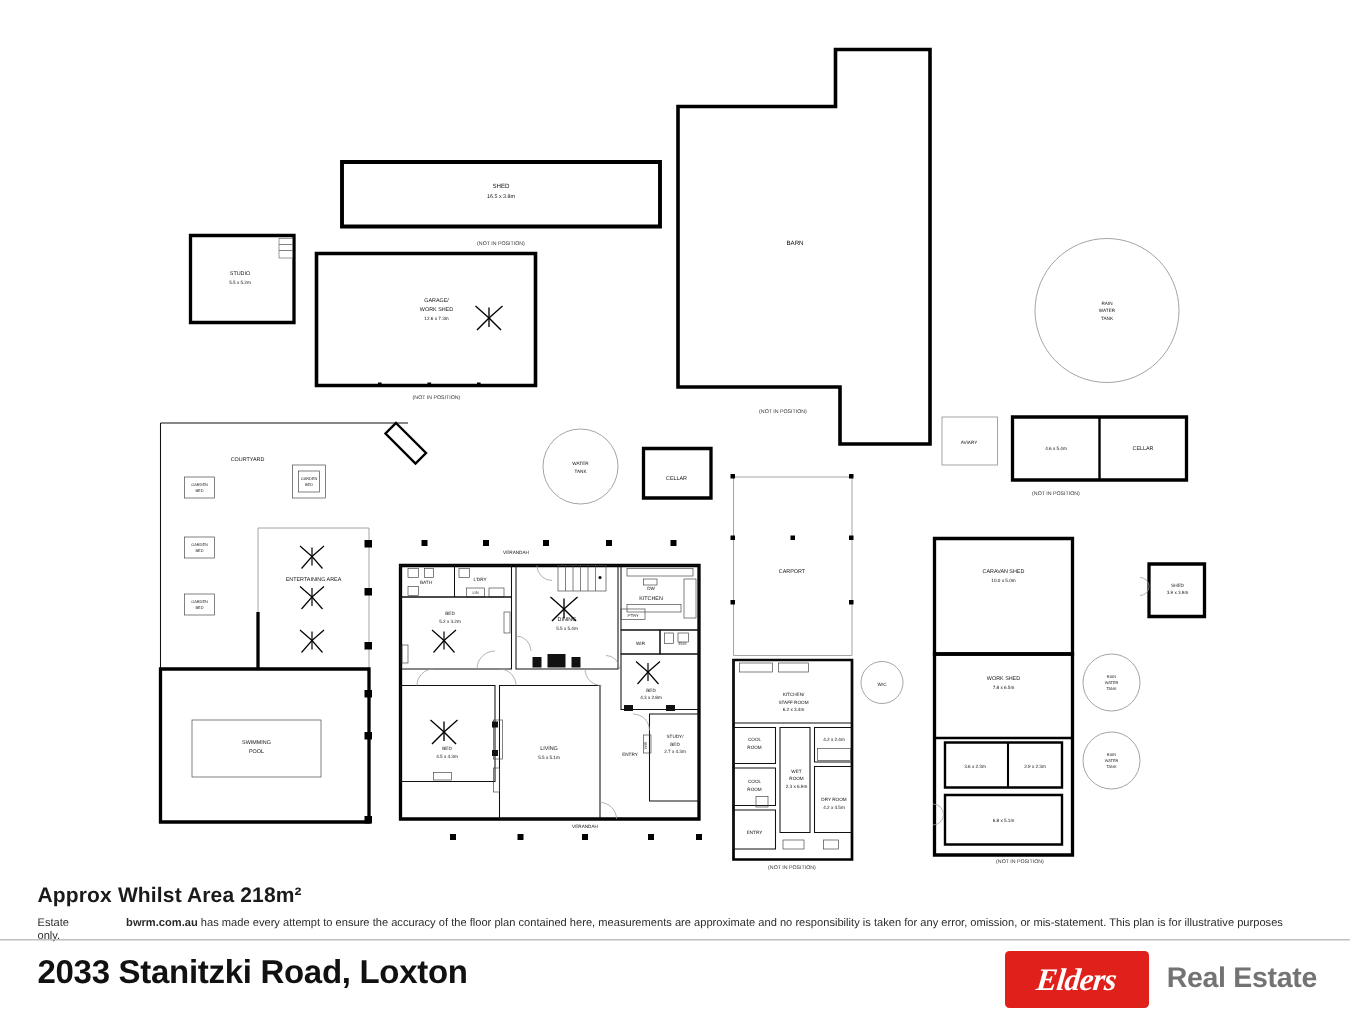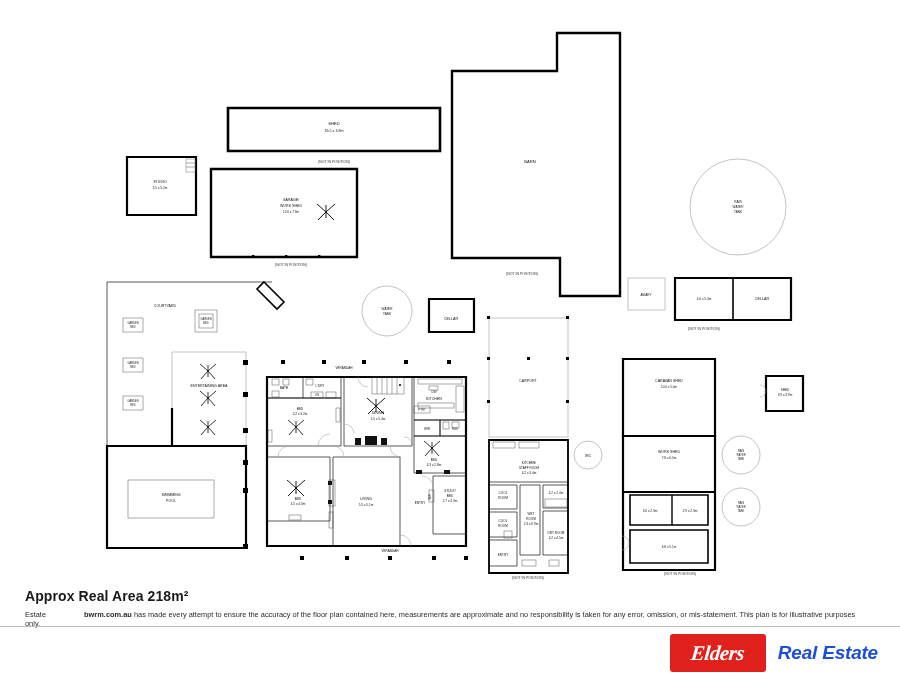--- a/index.html
+++ b/index.html
@@ -38,21 +38,21 @@
   }
   .elders-badge{
     width:96px;height:38px;border-radius:3px;
     display:flex;align-items:center;justify-content:center;
   }
   .elders-badge .word{
     color:#fff;font-size:21px;font-weight:700;font-style:italic;
     font-family:"Liberation Serif", serif;letter-spacing:-.5px;
     transform:skewX(-6deg);
   }
-  .re-text{font-size:19px;font-weight:700;color:#1d4ed8;letter-spacing:-.2px;font-style:italic;}
+  .re-text{font-size:19px;font-weight:700;color:#737373;letter-spacing:-.2px;}
 
   
   .lbl{font-family:"Liberation Sans", sans-serif;fill:#111;}
   .t3{font-size:3.1px;}
   .t35{font-size:3.6px;}
   .t4{font-size:4.1px;}
   .nip{font-size:3.5px;fill:#333;}
   .tiny{font-size:2.6px;fill:#222;}
   .wall{stroke:#000;fill:none;}
   .thin{stroke:#111;stroke-width:.7;fill:none;}
@@ -446,28 +446,29 @@
 
     <text class="lbl nip" x="528" y="579" text-anchor="middle">(NOT IN POSITION)</text>
   </g>
 
 </svg>
 </div>
 </div>
 
 <div class="footer">
 
-  <div class="area-line">Approx Real Area 218m²</div>
+  <div class="area-line">Approx Whilst Area 218m²</div>
 
   <div class="disclaimer">
     <span>Estate </span><b>bwrm.com.au</b><span> has made every attempt to ensure the accuracy of the floor plan contained here, measurements are approximate and no responsibility is taken for any error, omission, or mis-statement. This plan is for illustrative purposes only.</span>
   </div>
 
   <div class="rule"></div>
 
+  <div class="addr">2033 Stanitzki Road, Loxton</div>
 
   <div class="brand">
     <div class="elders-badge" id="elders-badge" style="background: rgb(224, 32, 27);">
       <span class="word">Elders</span>
     </div>
     <span class="re-text">Real Estate</span>
   </div>
 
 </div>
 

